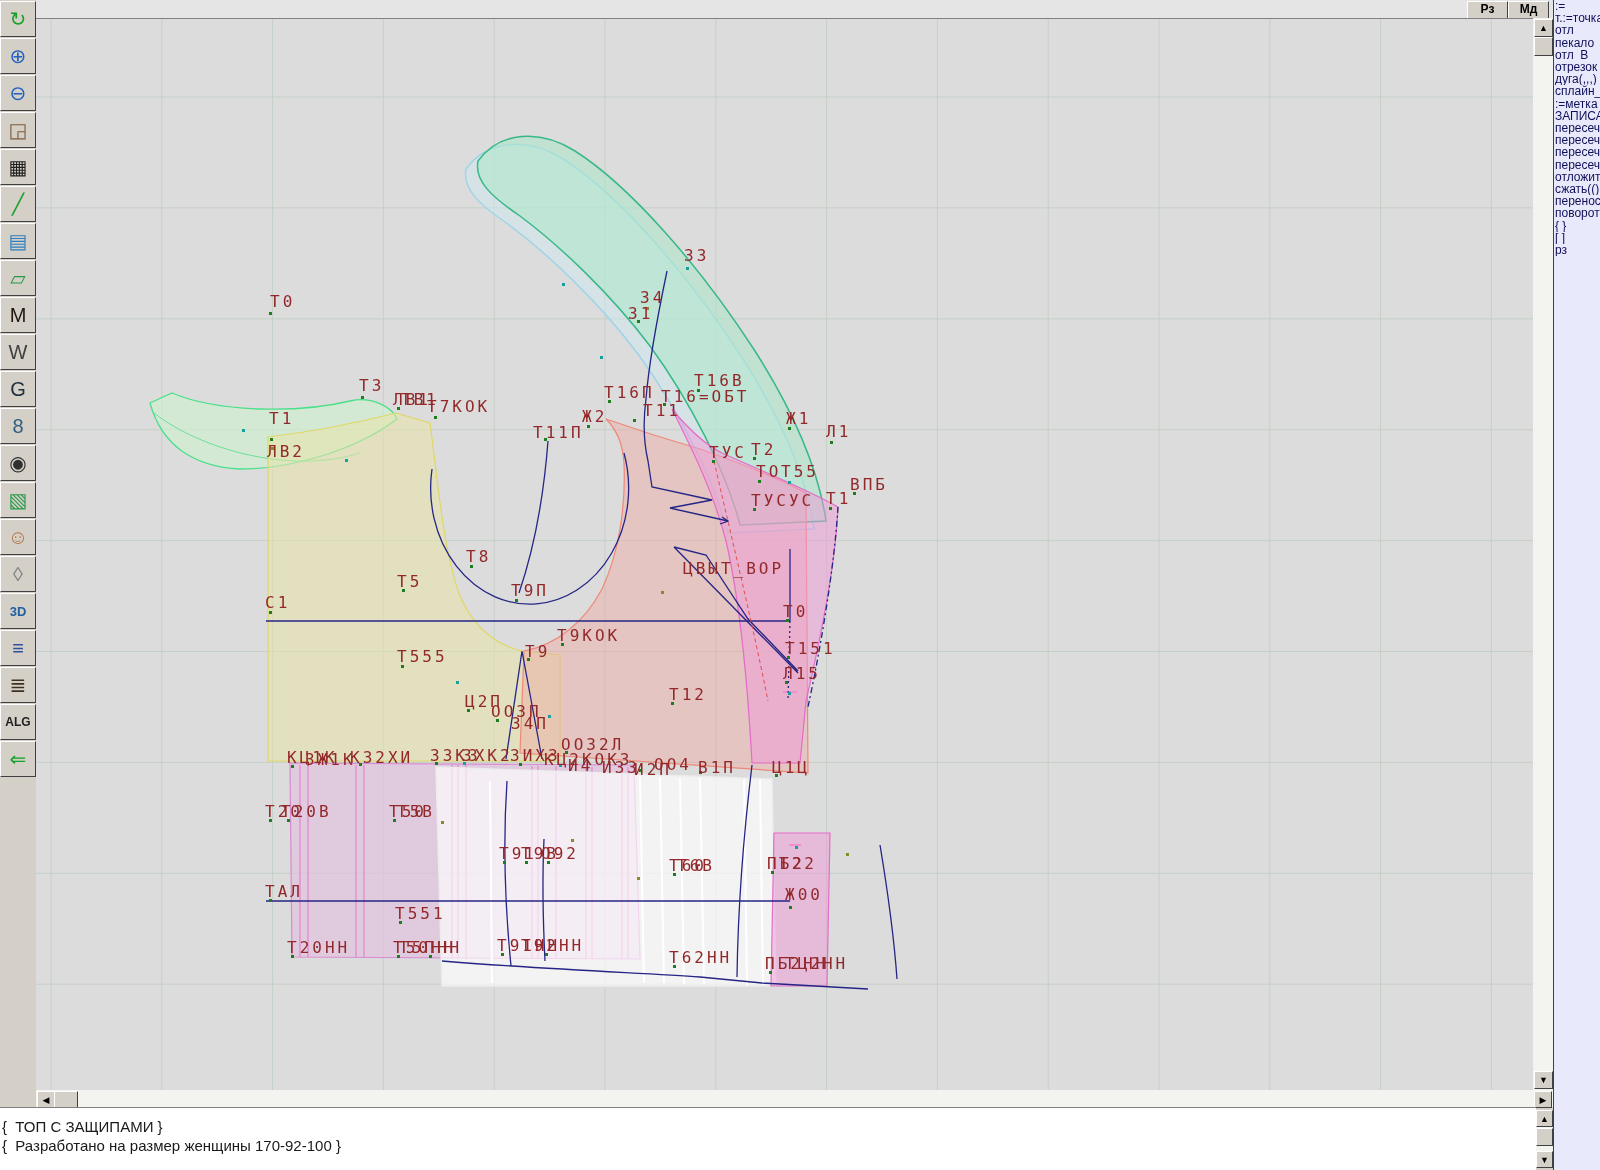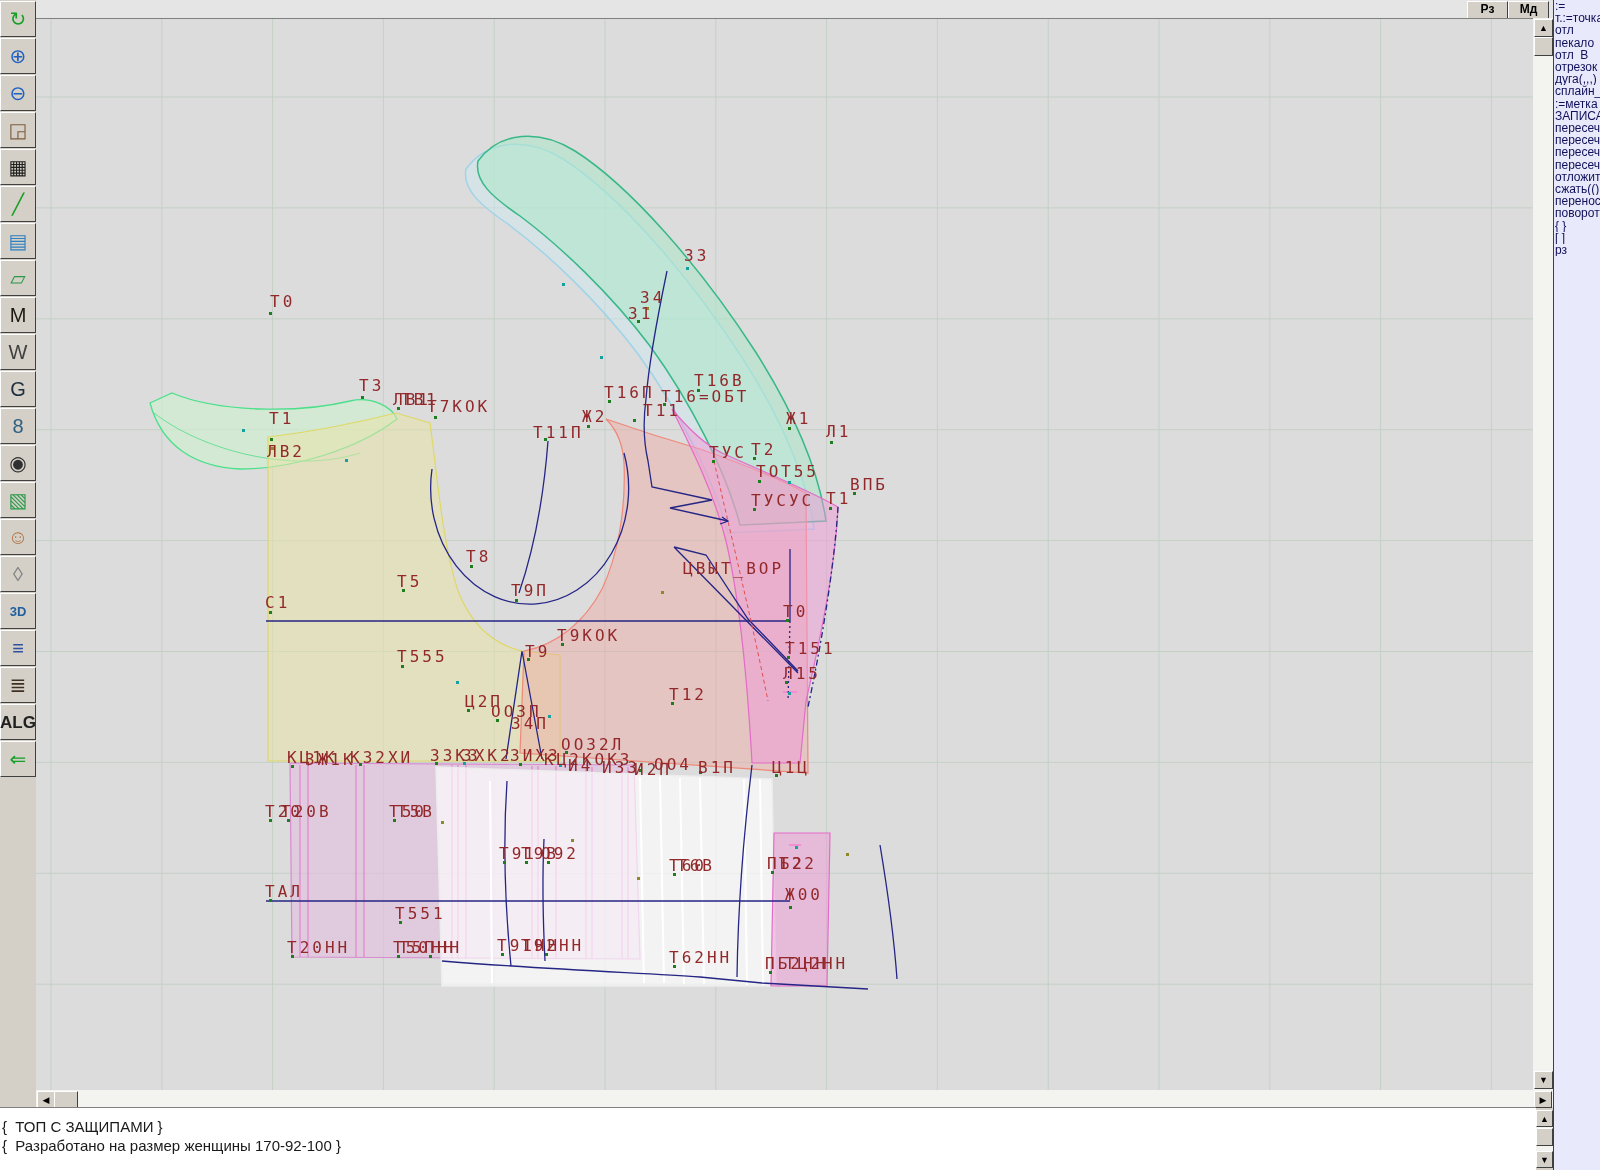--- a/index.html
+++ b/index.html
@@ -105,21 +105,21 @@
       <div class="tbtn">
         <span style="color: rgb(32, 96, 160); font-size: 13px; font-weight: bold;">3D</span>
       </div>
       <div class="tbtn">
         <span style="color: rgb(48, 80, 160);">≡</span>
       </div>
       <div class="tbtn">
         <span style="color: rgb(64, 48, 32);">≣</span>
       </div>
       <div class="tbtn">
-        <span style="color: rgb(32, 32, 32); font-size: 17px; font-weight: bold;">ALG</span>
+        <span style="color: rgb(32, 32, 32); font-size: 12px; font-weight: bold;">ALG</span>
       </div>
       <div class="tbtn">
         <span style="color: rgb(24, 160, 40);">⇐</span>
       </div>
     </div>
 
   <div id="topbar">
     <div class="modebtn" style="left:1431px">Рз</div>
     <div class="modebtn" style="left:1472px">Мд</div>
   </div>

